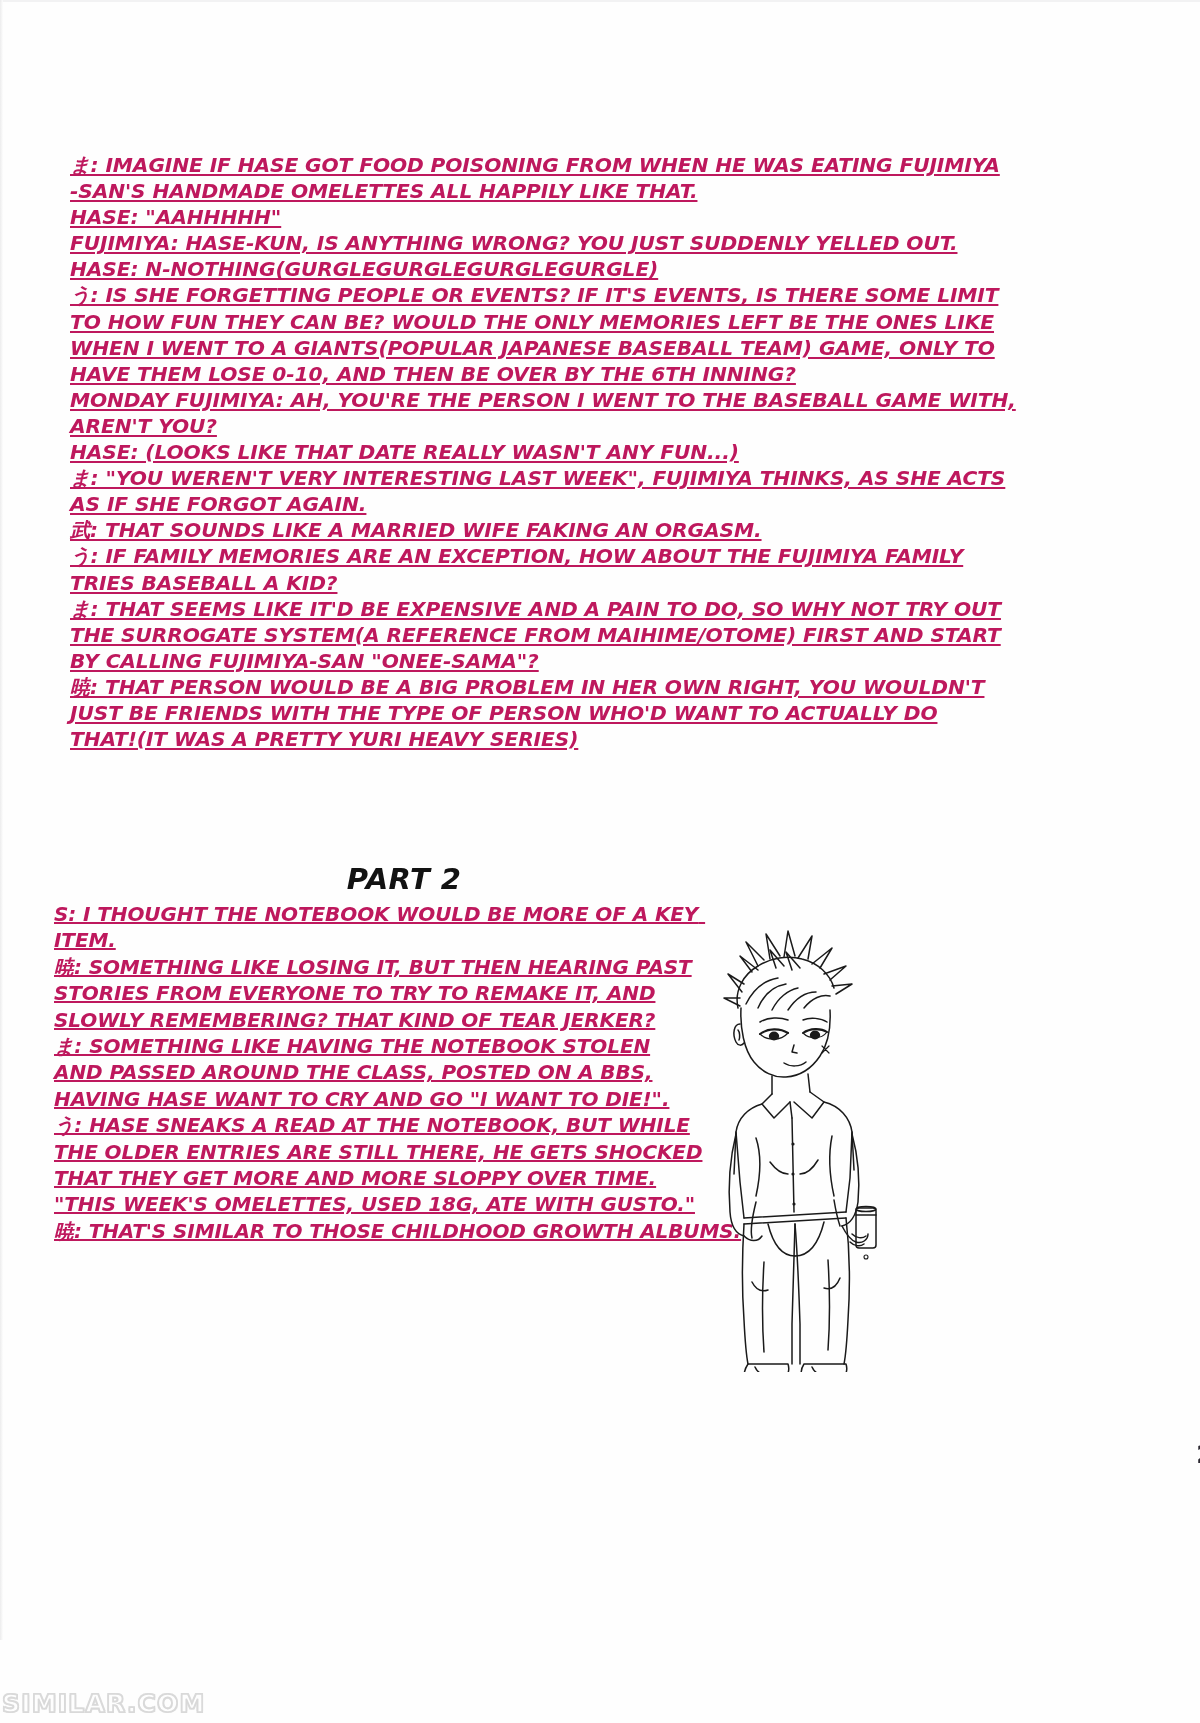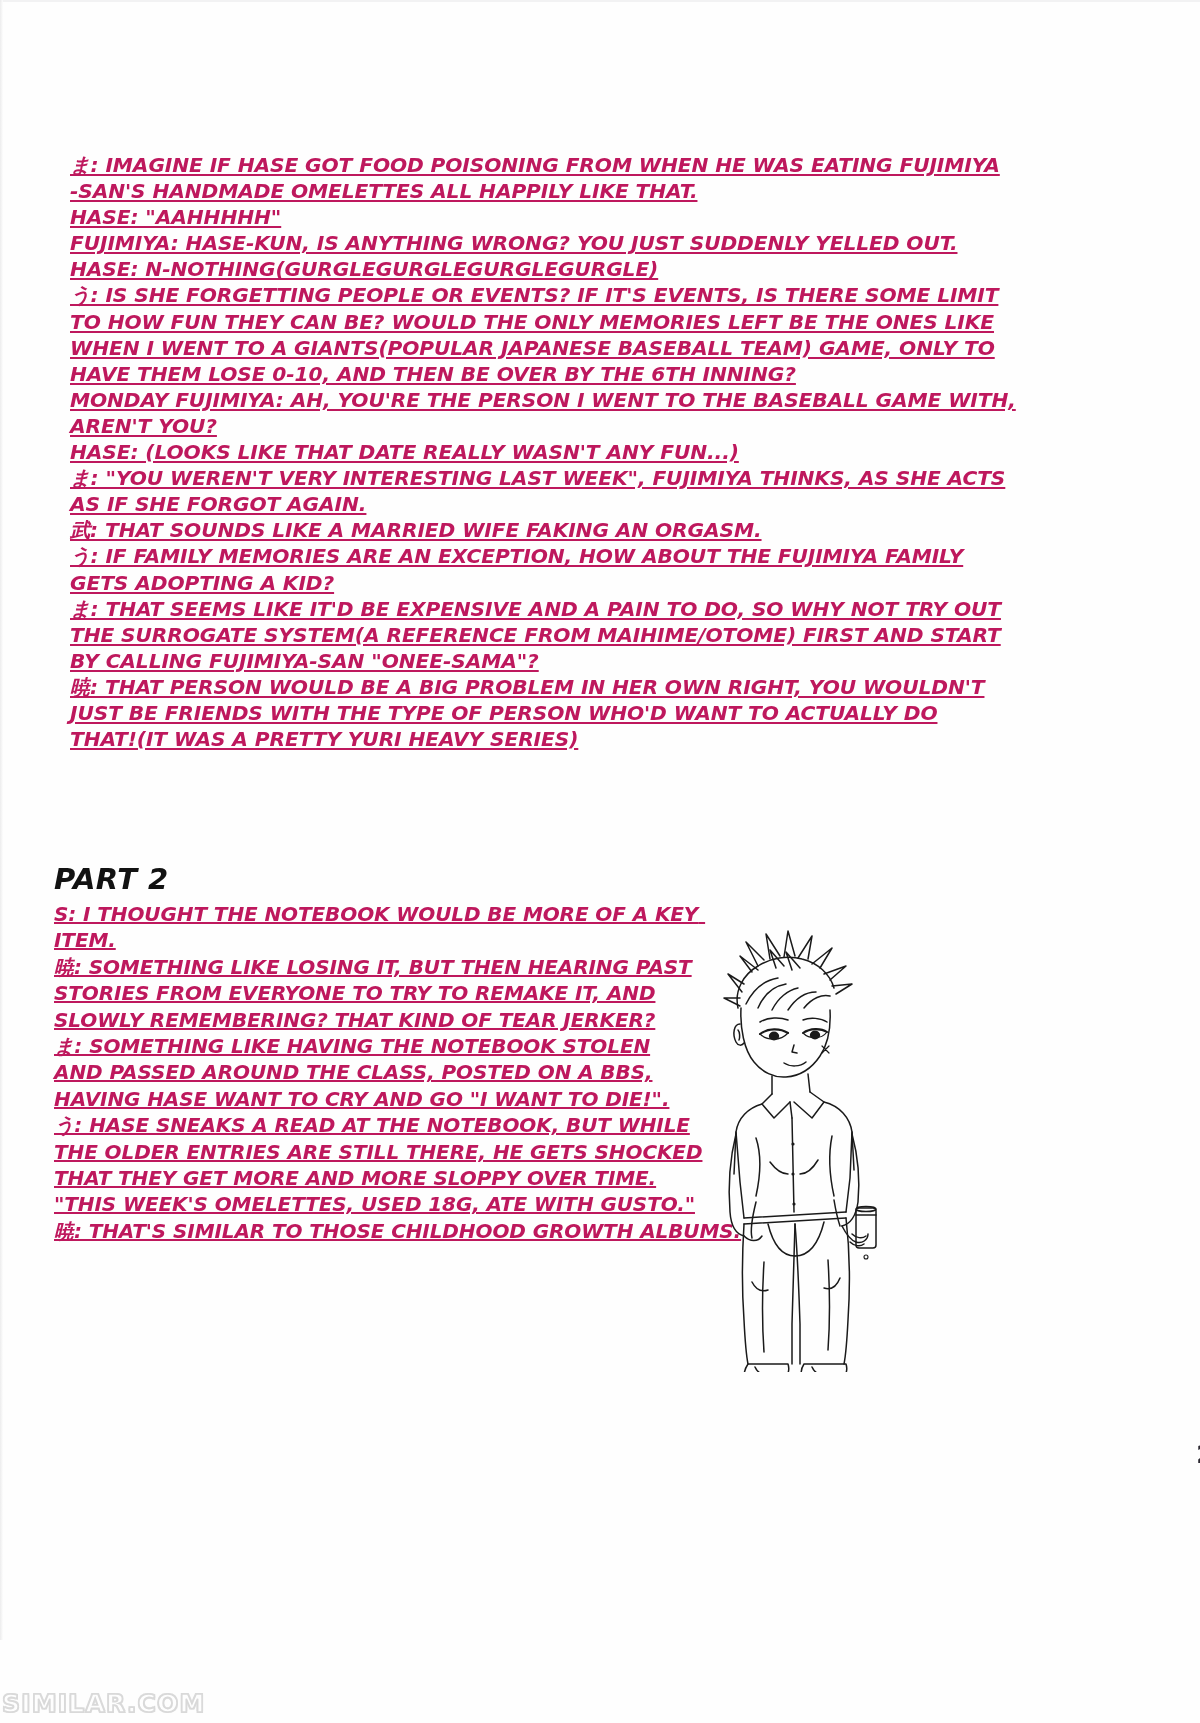--- a/index.html
+++ b/index.html
@@ -69,20 +69,21 @@
     width: 700px;
   }
   .part-heading {
     font-size: 29px;
     line-height: 34px;
     font-weight: 700;
     font-style: italic;
     letter-spacing: 0.4px;
     color: #121212;
     margin-bottom: 5px;
+    text-align: center;
   }
   .section-two .transcript-line {
     font-size: 20px;
     line-height: 26.4px;
   }
 
   
   .illustration {
     position: absolute;
     left: 700px;
@@ -148,21 +149,21 @@
 TO HOW FUN THEY CAN BE? WOULD THE ONLY MEMORIES LEFT BE THE ONES LIKE
 WHEN I WENT TO A GIANTS(POPULAR JAPANESE BASEBALL TEAM) GAME, ONLY TO
 HAVE THEM LOSE 0-10, AND THEN BE OVER BY THE 6TH INNING?</div>
     <div class="transcript-line">MONDAY FUJIMIYA: AH, YOU'RE THE PERSON I WENT TO THE BASEBALL GAME WITH,
 AREN'T YOU?</div>
     <div class="transcript-line">HASE: (LOOKS LIKE THAT DATE REALLY WASN'T ANY FUN...)</div>
     <div class="transcript-line">ま: "YOU WEREN'T VERY INTERESTING LAST WEEK", FUJIMIYA THINKS, AS SHE ACTS
 AS IF SHE FORGOT AGAIN.</div>
     <div class="transcript-line">武: THAT SOUNDS LIKE A MARRIED WIFE FAKING AN ORGASM.</div>
     <div class="transcript-line">う: IF FAMILY MEMORIES ARE AN EXCEPTION, HOW ABOUT THE FUJIMIYA FAMILY
-GETS ADOPTING A KID?</div>
+TRIES BASEBALL A KID?</div>
     <div class="transcript-line">ま: THAT SEEMS LIKE IT'D BE EXPENSIVE AND A PAIN TO DO, SO WHY NOT TRY OUT
 THE SURROGATE SYSTEM(A REFERENCE FROM MAIHIME/OTOME) FIRST AND START
 BY CALLING FUJIMIYA-SAN "ONEE-SAMA"?</div>
     <div class="transcript-line">暁: THAT PERSON WOULD BE A BIG PROBLEM IN HER OWN RIGHT, YOU WOULDN'T
 JUST BE FRIENDS WITH THE TYPE OF PERSON WHO'D WANT TO ACTUALLY DO
 THAT!(IT WAS A PRETTY YURI HEAVY SERIES)</div>
   </div>
 
   <div class="section-two">
     <div class="part-heading">PART 2</div>

